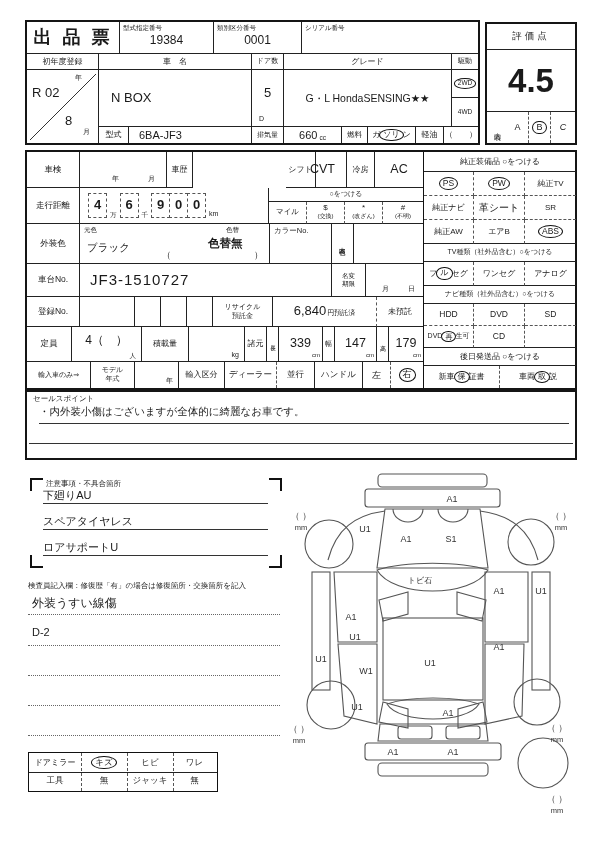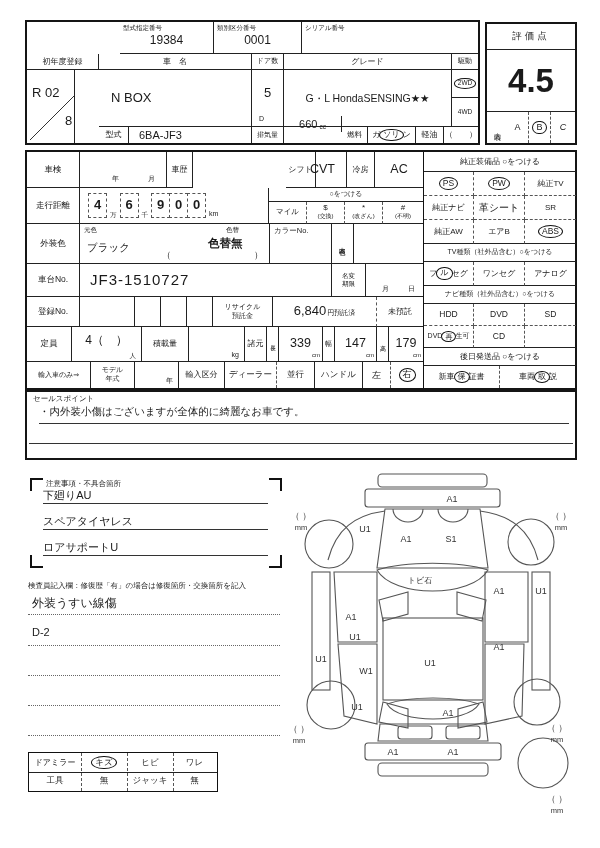--- a/index.html
+++ b/index.html
@@ -28,39 +28,40 @@
   .bk.tl{left:0;top:0;border-left:2px solid #111;border-top:2px solid #111}
   .bk.tr{right:0;top:0;border-right:2px solid #111;border-top:2px solid #111}
   .bk.bl{left:0;bottom:0;border-left:2px solid #111;border-bottom:2px solid #111}
   .bk.br{right:0;bottom:0;border-right:2px solid #111;border-bottom:2px solid #111}
   svg text{font-family:"Liberation Sans","DejaVu Sans",sans-serif;fill:#333}
 </style>
 </head>
 <body>
 
 <div class="abs thick" style="left:25px;top:20px;width:455px;height:125px">
+  <div class="cell" style="left:0;top:0;width:93px;height:32px;font-size:18px;font-weight:bold;letter-spacing:3px">出 品 票</div>
   <div class="cell blk" style="left:93px;top:0;width:94px;height:32px">
     <span class="tinylab" style="left:3px;top:2px">型式指定番号</span>
     <span class="abs" style="left:0;top:12px;width:100%;font-size:12px">19384</span>
   </div>
   <div class="cell blk" style="left:187px;top:0;width:88px;height:32px">
     <span class="tinylab" style="left:3px;top:2px">類別区分番号</span>
     <span class="abs" style="left:0;top:12px;width:100%;font-size:12px">0001</span>
   </div>
   <div class="cell blk nr" style="left:275px;top:0;width:176px;height:32px">
     <span class="tinylab" style="left:3px;top:2px">シリアル番号</span>
     <span class="abs" style="left:0;top:12px;width:100%;font-size:12px"></span>
   </div>
   <div class="cell" style="left:0;top:32px;width:72px;height:16px;font-size:8px">初年度登録</div>
   <div class="cell" style="left:72px;top:32px;width:153px;height:16px;font-size:8px">車　名</div>
   <div class="cell" style="left:225px;top:32px;width:32px;height:16px;font-size:7px">ドア数</div>
   <div class="cell" style="left:257px;top:32px;width:168px;height:16px;font-size:8px">グレード</div>
   <div class="cell nr" style="left:425px;top:32px;width:26px;height:16px;font-size:7px">駆動</div>
 
-  <div class="cell blk nb" style="left:0;top:48px;width:48px;height:73px">
+  <div class="cell blk nb" style="left:0;top:48px;width:72px;height:73px">
     <svg class="abs" style="left:0;top:0" width="72" height="73">
         <line x1="3" y1="70" x2="69" y2="4" stroke="#333" stroke-width="1"></line>
       </svg>
     <span class="abs" style="left:48px;top:4px;font-size:7px">年</span>
     <span class="abs" style="left:5px;top:16px;font-size:13px">R 02</span>
     <span class="abs" style="left:38px;top:44px;font-size:13px">8</span>
     <span class="abs" style="left:56px;top:58px;font-size:7px">月</span>
   </div>
   <div class="cell start" style="left:72px;top:48px;width:153px;height:57px;font-size:13px;padding-left:12px">N BOX</div>
   <div class="cell blk" style="left:225px;top:48px;width:32px;height:57px">
@@ -69,21 +70,21 @@
   </div>
   <div class="cell" style="left:257px;top:48px;width:168px;height:57px;font-size:10.5px">G・L HondaSENSING★★</div>
   <div class="cell nr" style="left:425px;top:48px;width:26px;height:28px;font-size:6.5px">
       <span class="circ">2WD</span>
     </div>
   <div class="cell nr" style="left:425px;top:76px;width:26px;height:29px;font-size:6.5px">4WD</div>
 
   <div class="cell nb" style="left:72px;top:105px;width:30px;height:16px;font-size:8px">型式</div>
   <div class="cell nb start" style="left:102px;top:105px;width:123px;height:16px;font-size:11px;padding-left:10px">6BA-JF3</div>
   <div class="cell nb" style="left:225px;top:105px;width:32px;height:16px;font-size:7px">排気量</div>
-  <div class="cell nb" style="left:257px;top:94px;width:58px;height:16px;font-size:11px;gap:2px">
+  <div class="cell nb" style="left:257px;top:105px;width:58px;height:16px;font-size:11px;gap:2px">
     <span>660</span>
       <span style="font-size:6.5px;margin-top:5px">cc</span>
   </div>
   <div class="cell nb" style="left:315px;top:105px;width:26px;height:16px;font-size:7.5px">燃料</div>
   <div class="cell nb" style="left:341px;top:105px;width:48px;height:16px;font-size:8px">
     <span>ガ</span>
       <span class="circ">ソリ</span>
       <span>ン</span>
   </div>
   <div class="cell nb" style="left:389px;top:105px;width:28px;height:16px;font-size:8px">軽油</div>

